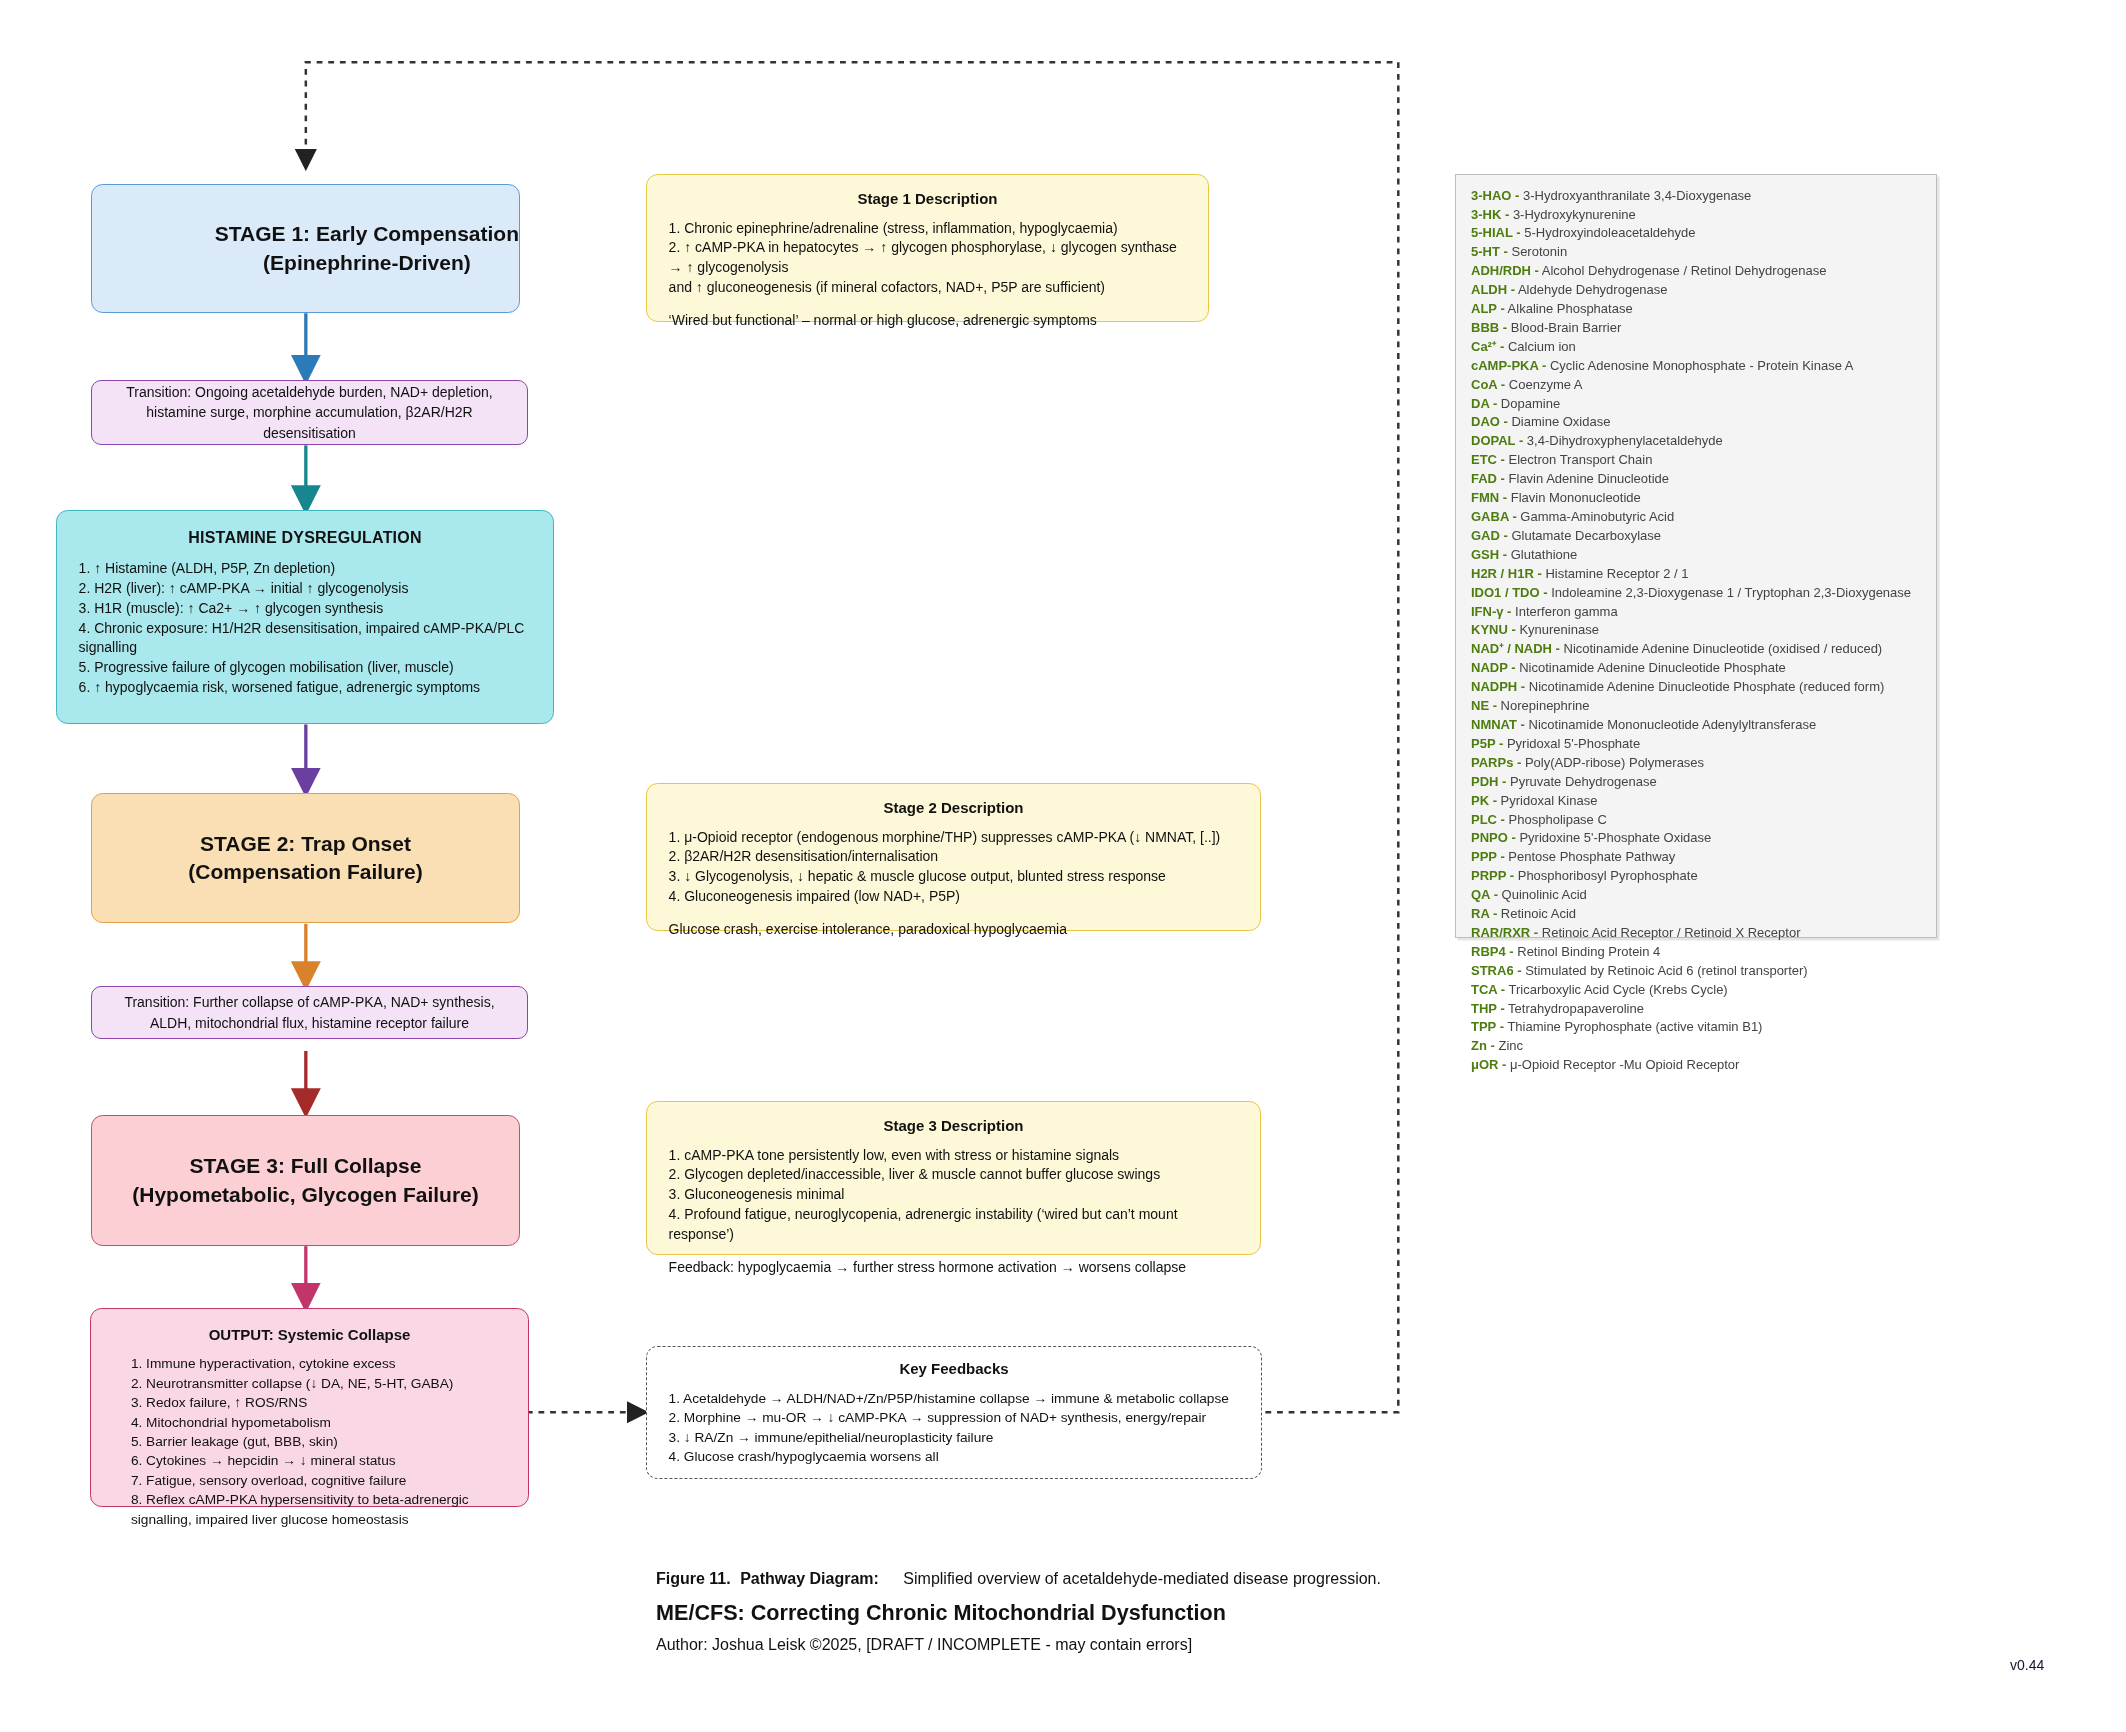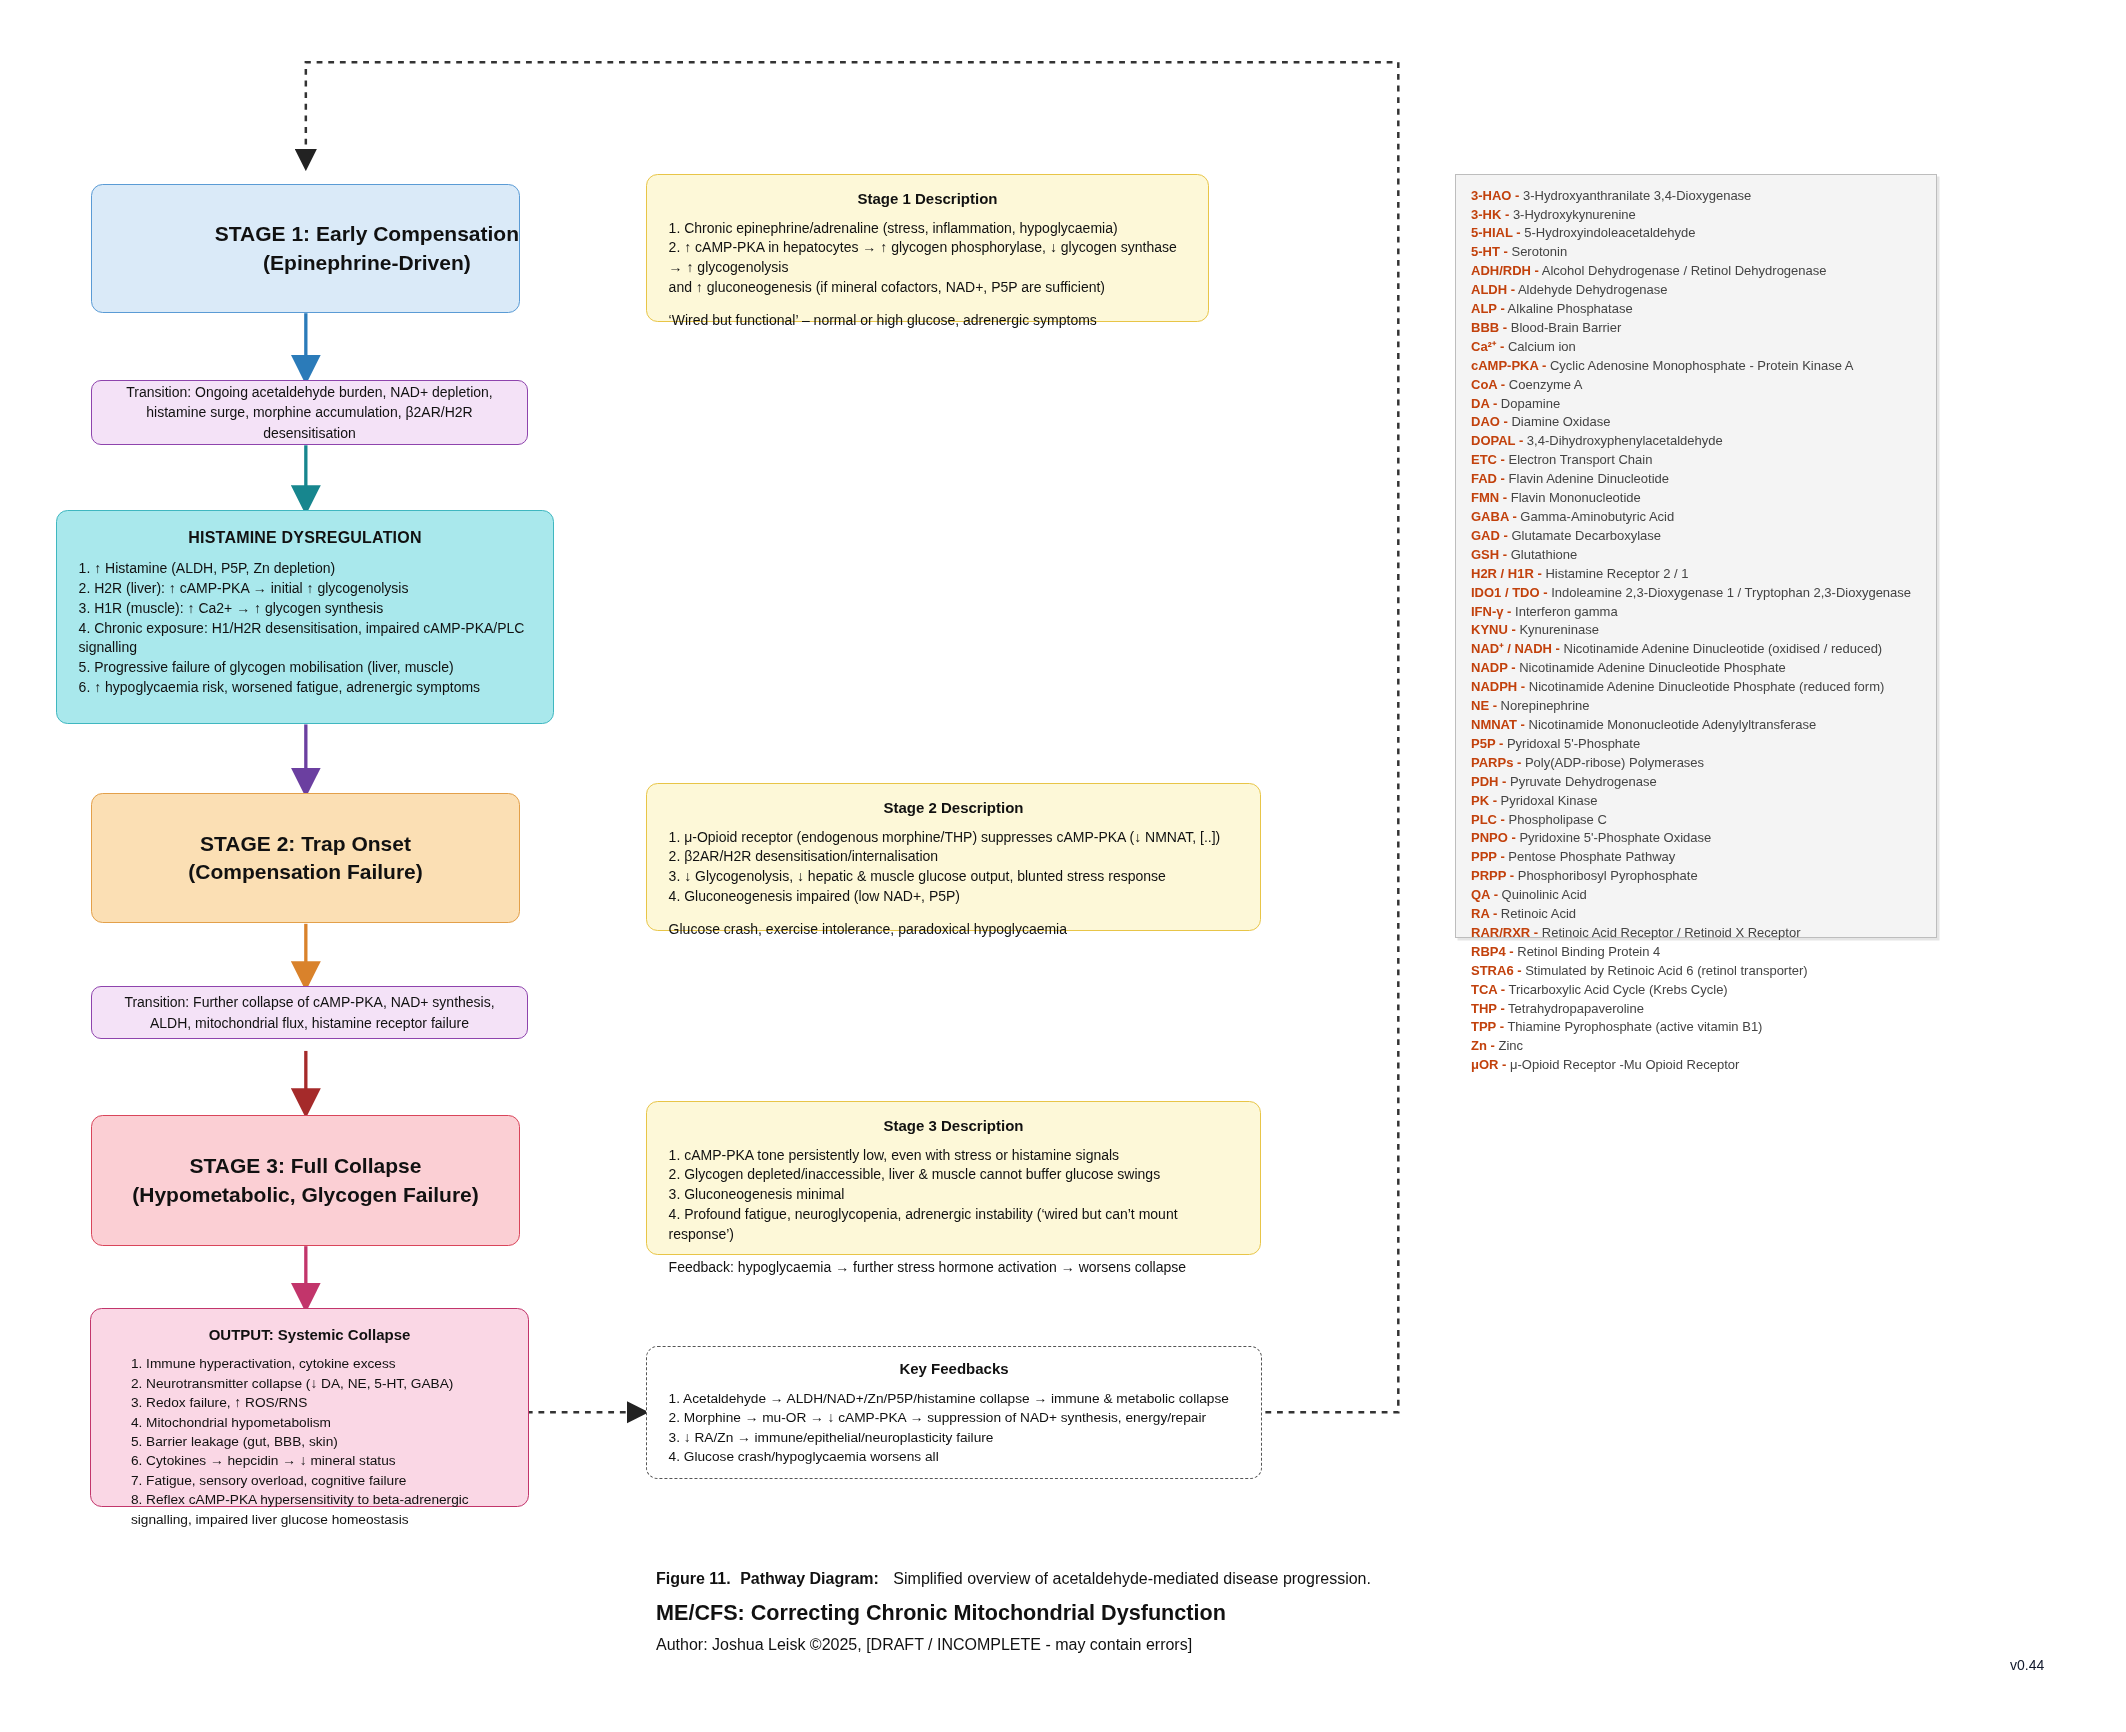--- a/index.html
+++ b/index.html
@@ -49,21 +49,21 @@
     background:#ffffff;border:1.7px dashed #555;border-radius:11.6px;
     padding:13.3px 21.6px 15px 21.6px;
   }
   .legend{
     background:#f4f4f4;border:0.8px solid #bdbdbd;
     box-shadow:2.5px 2.5px 0 rgba(0,0,0,0.10);
     padding:11.6px 13.3px 10px 15px;
     font-size:13px;line-height:1.455;
     color:#444;
   }
-  .legend .ab{font-weight:bold;color:#c2410c;}
+  .legend .ab{font-weight:bold;color:#4d7c0f;}
 
   .box-title{
     text-align:center;font-weight:bold;font-size:15px;margin-bottom:11.6px;
   }
   .box-title.big{font-size:16px;letter-spacing:0.2px;}
   .lines{font-size:14px;line-height:1.42;}
   .lines .ln{white-space:normal;}
 
   .caption-wrap{position:absolute;font-size:16px;color:#111;}
   .cap1{font-size:16px;}
@@ -266,21 +266,21 @@
         <div><span class="ab">TPP -</span><span> Thiamine Pyrophosphate (active vitamin B1)</span></div>
         <div><span class="ab">Zn -</span><span> Zinc</span></div>
         <div><span class="ab">μOR -</span><span> μ-Opioid Receptor -Mu Opioid Receptor</span></div>
       </div>
   </div>
 
   <div class="caption-wrap" style="left:656px;top:1570px;width:997px;">
     <div class="cap1">
       <b>Figure 11.</b>
       <b style="margin-left:5px;">Pathway Diagram:</b>
-      <span style="margin-left:10px;">Simplified overview of acetaldehyde-mediated disease progression.</span>
+      <span style="margin-left:20px;">Simplified overview of acetaldehyde-mediated disease progression.</span>
     </div>
     <div class="cap2">ME/CFS: Correcting Chronic Mitochondrial Dysfunction</div>
     <div class="cap3">Author: Joshua Leisk ©2025, [DRAFT / INCOMPLETE - may contain errors]</div>
   </div>
 
   <div class="version" style="left:2010px;top:1657px;">v0.44</div>
 
 </div>
 
 

